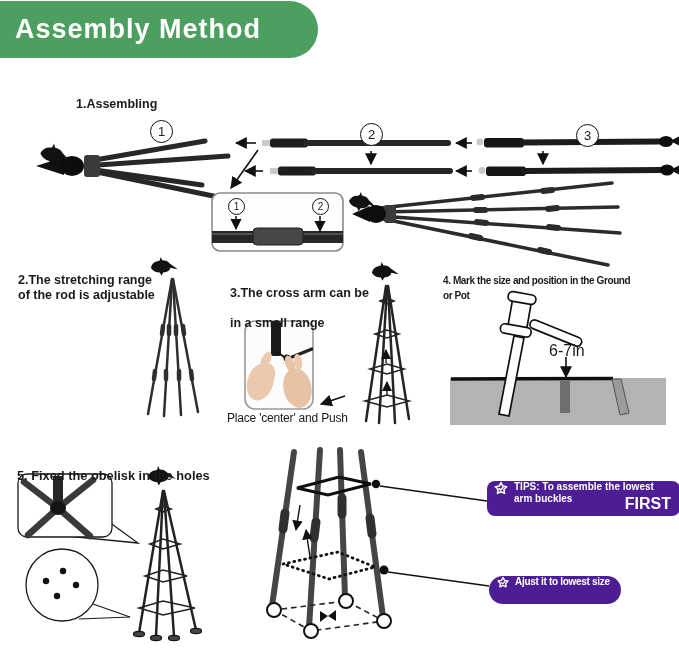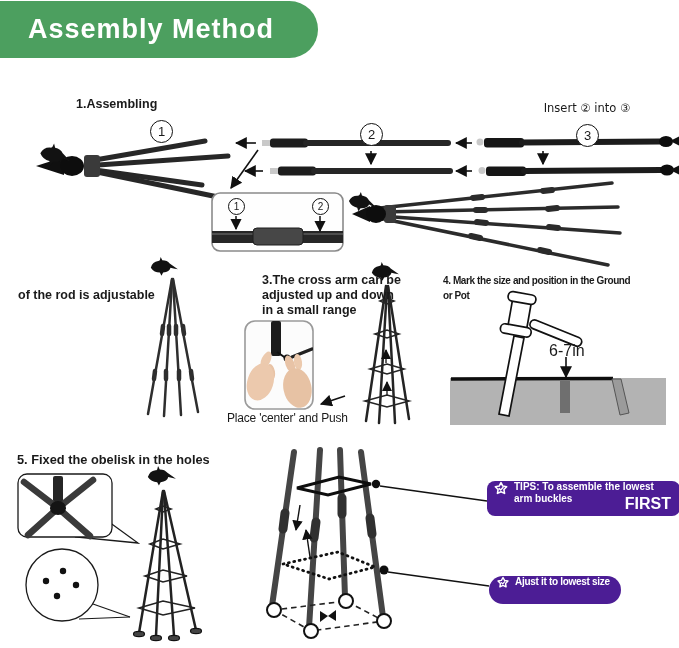--- a/index.html
+++ b/index.html
@@ -2,21 +2,21 @@
 <html><head>
 <meta charset="utf-8">
 <style>
   html,body{margin:0;padding:0;background:#fff;}
   #canvas{position:relative;width:679px;height:648px;background:#fff;overflow:hidden;
           font-family:"Liberation Sans",sans-serif;color:#1a1a1a;}
   #art{position:absolute;left:0;top:0;}
   .abs{position:absolute;}
   .hdr{left:0;top:1px;width:318px;height:57px;background:#4C9F5F;
        border-radius:0 29px 29px 0;display:flex;align-items:center;}
-  .hdr span{color:#fff;font-weight:bold;font-size:27px;letter-spacing:1px;padding-left:28px;}
+  .hdr span{color:#fff;font-weight:bold;font-size:27px;letter-spacing:1px;padding-left:15px;}
   .h-bold{font-weight:bold;font-size:12.5px;line-height:15px;white-space:pre;}
   .h4{font-size:10px;letter-spacing:-0.4px;line-height:14.5px;}
   .insert{font-family:"DejaVu Sans",sans-serif;font-size:11.5px;width:150px;text-align:center;white-space:nowrap;}
   .callout{border:1.6px solid #111;background:#fff;border-radius:50%;text-align:center;
            font-size:13px;display:block;}
   .c22{width:21px;height:21px;line-height:21px;}
   .c15{width:15px;height:15px;line-height:15px;font-size:10px;border-width:1.3px;}
   .caption{font-size:12px;letter-spacing:-0.2px;}
   .depth{font-size:16px;}
   .tip{background:#4c1d95;border-radius:8px;display:flex;align-items:flex-start;
@@ -267,36 +267,35 @@
     <line x1="380" y1="486" x2="487" y2="501" stroke="#111" stroke-width="1.3"></line>
     <line x1="388" y1="572" x2="489" y2="586" stroke="#111" stroke-width="1.3"></line>
   </g>
 </svg>
 
 <div class="abs hdr">
   <span>Assembly Method</span>
 </div>
 
 <div class="abs h-bold" style="left:28px;top:97px;margin-left:48px;">1.Assembling</div>
-<div class="abs insert" style="left:512px;top:101px;">Insert ② into ③</div>
 <span class="abs callout c22" style="left:150px;top:120px;">1</span>
 <span class="abs callout c22" style="left:360px;top:123px;">2</span>
 <span class="abs callout c22" style="left:576px;top:124px;">3</span>
 <span class="abs callout c15" style="left:228px;top:198px;">1</span>
 <span class="abs callout c15" style="left:312px;top:198px;">2</span>
 
-<div class="abs h-bold" style="left:18px;top:273px;"><br><span>of the rod is adjustable</span></div>
-
-<div class="abs h-bold" style="left:230px;top:273px;margin-left:32px;"><span>3.The cross arm can be</span><br><span>adjusted up and down</span><br><span>in a small range</span></div>
+<div class="abs h-bold" style="left:18px;top:273px;"><span>2.The stretching range</span><br><span>of the rod is adjustable</span></div>
+
+<div class="abs h-bold" style="left:230px;top:286px;"><span>3.The cross arm can be</span><br><br><span>in a small range</span></div>
 <div class="abs caption" style="left:227px;top:411px;">Place 'center' and Push</div>
 
 <div class="abs h-bold h4" style="left:443px;top:274px;width:236px;"><span>4. Mark the size and position in the Ground</span><br><span>or Pot</span></div>
 <div class="abs depth" style="left:549px;top:342px;">6-7in</div>
 
-<div class="abs h-bold" style="left:17px;top:452px;font-size:12.8px;">5. Fixed the obelisk in the holes</div>
+<div class="abs h-bold" style="left:17px;top:468px;font-size:12.8px;">5. Fixed the obelisk in the holes</div>
 
 <div class="abs tip tip1">
   <span style="display:flex;">
     <svg viewBox="0 0 24 24" width="16" height="16">
           <path d="M12 2.5l2.7 5.1 5.8 1-4.1 4.2.9 5.8L12 16l-5.3 2.6.9-5.8L3.5 8.6l5.8-1z" fill="none" stroke="#fff" stroke-width="2.4" stroke-linejoin="round"></path>
           <path d="M9.2 11.3l2.2 2.2 3.6-3.8" fill="none" stroke="#fff" stroke-width="2.2" stroke-linecap="round" stroke-linejoin="round"></path>
         </svg>
   </span>
   <span class="txt">TIPS: To assemble the lowest arm buckles</span>
   <span class="first">FIRST</span>

